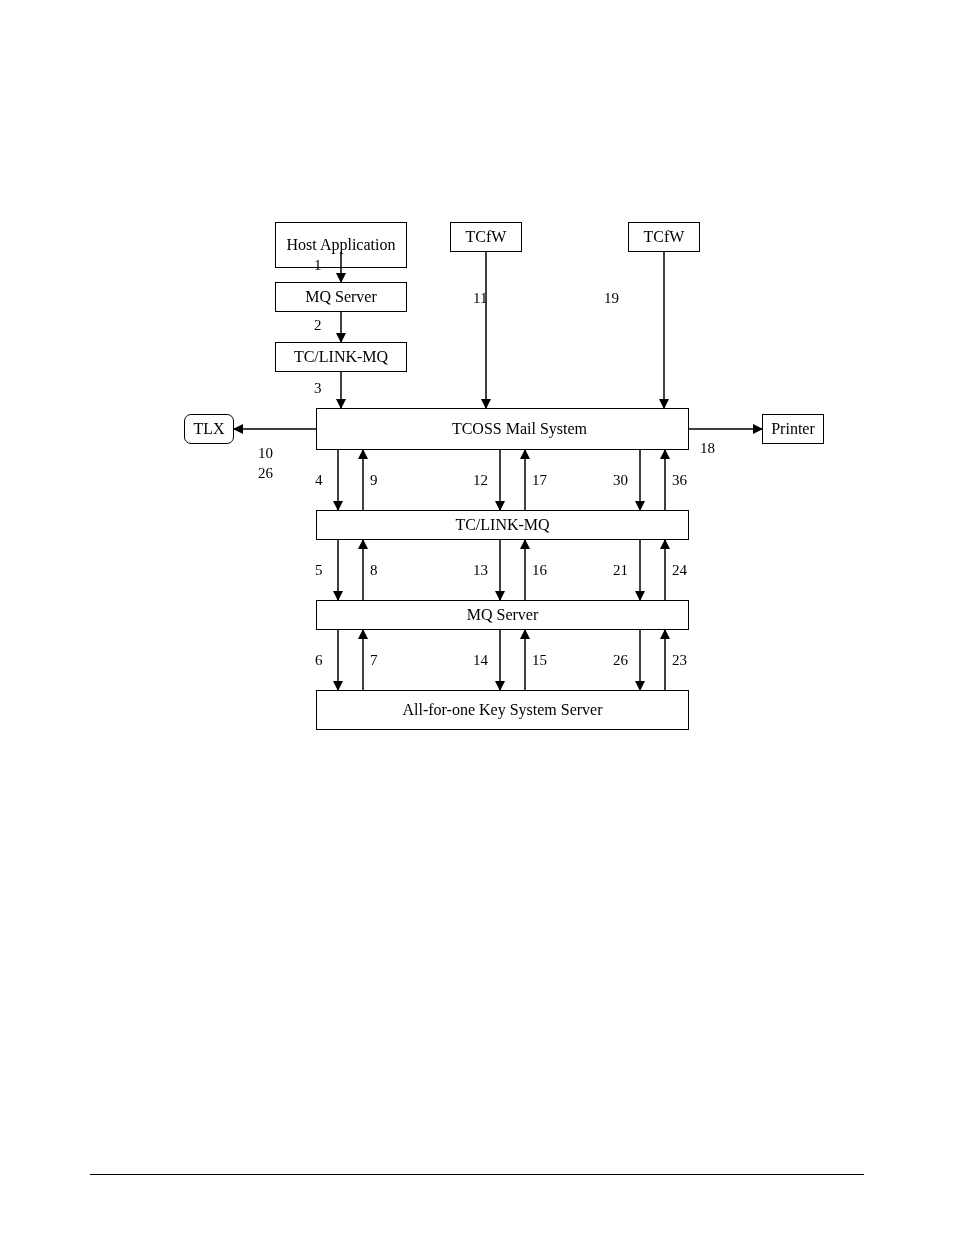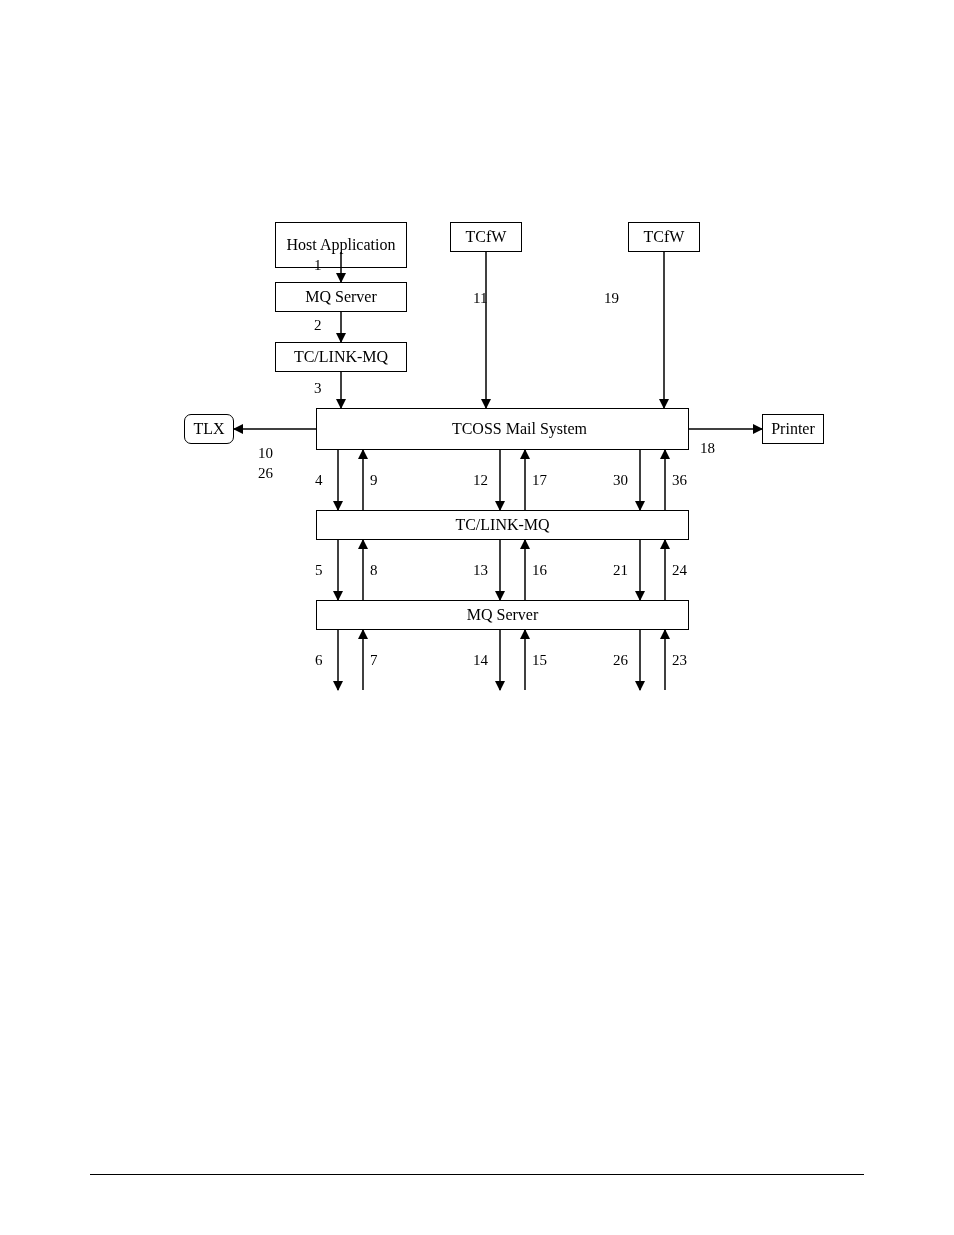--- a/index.html
+++ b/index.html
@@ -101,20 +101,23 @@
       </div>
 
     <div class="box" style="left:316px; top:510px; width:373px; height:30px;">
         <span>TC/LINK-MQ</span>
       </div>
 
     <div class="box" style="left:316px; top:600px; width:373px; height:30px;">
         <span>MQ Server</span>
       </div>
 
+    <div class="box" style="left:316px; top:690px; width:373px; height:40px;">
+        <span>All-for-one Key System Server</span>
+      </div>
 
     <svg width="954" height="1235">
       <defs>
         <marker id="ah" markerWidth="12" markerHeight="12" refX="9" refY="5" orient="auto" markerUnits="userSpaceOnUse">
           <path d="M0,0 L10,5 L0,10 Z" fill="#000"></path>
         </marker>
       </defs>
       <g stroke="#000" stroke-width="1.5" fill="none">
 
         <line x1="341" y1="252" x2="341" y2="282" marker-end="url(#ah)"></line>

